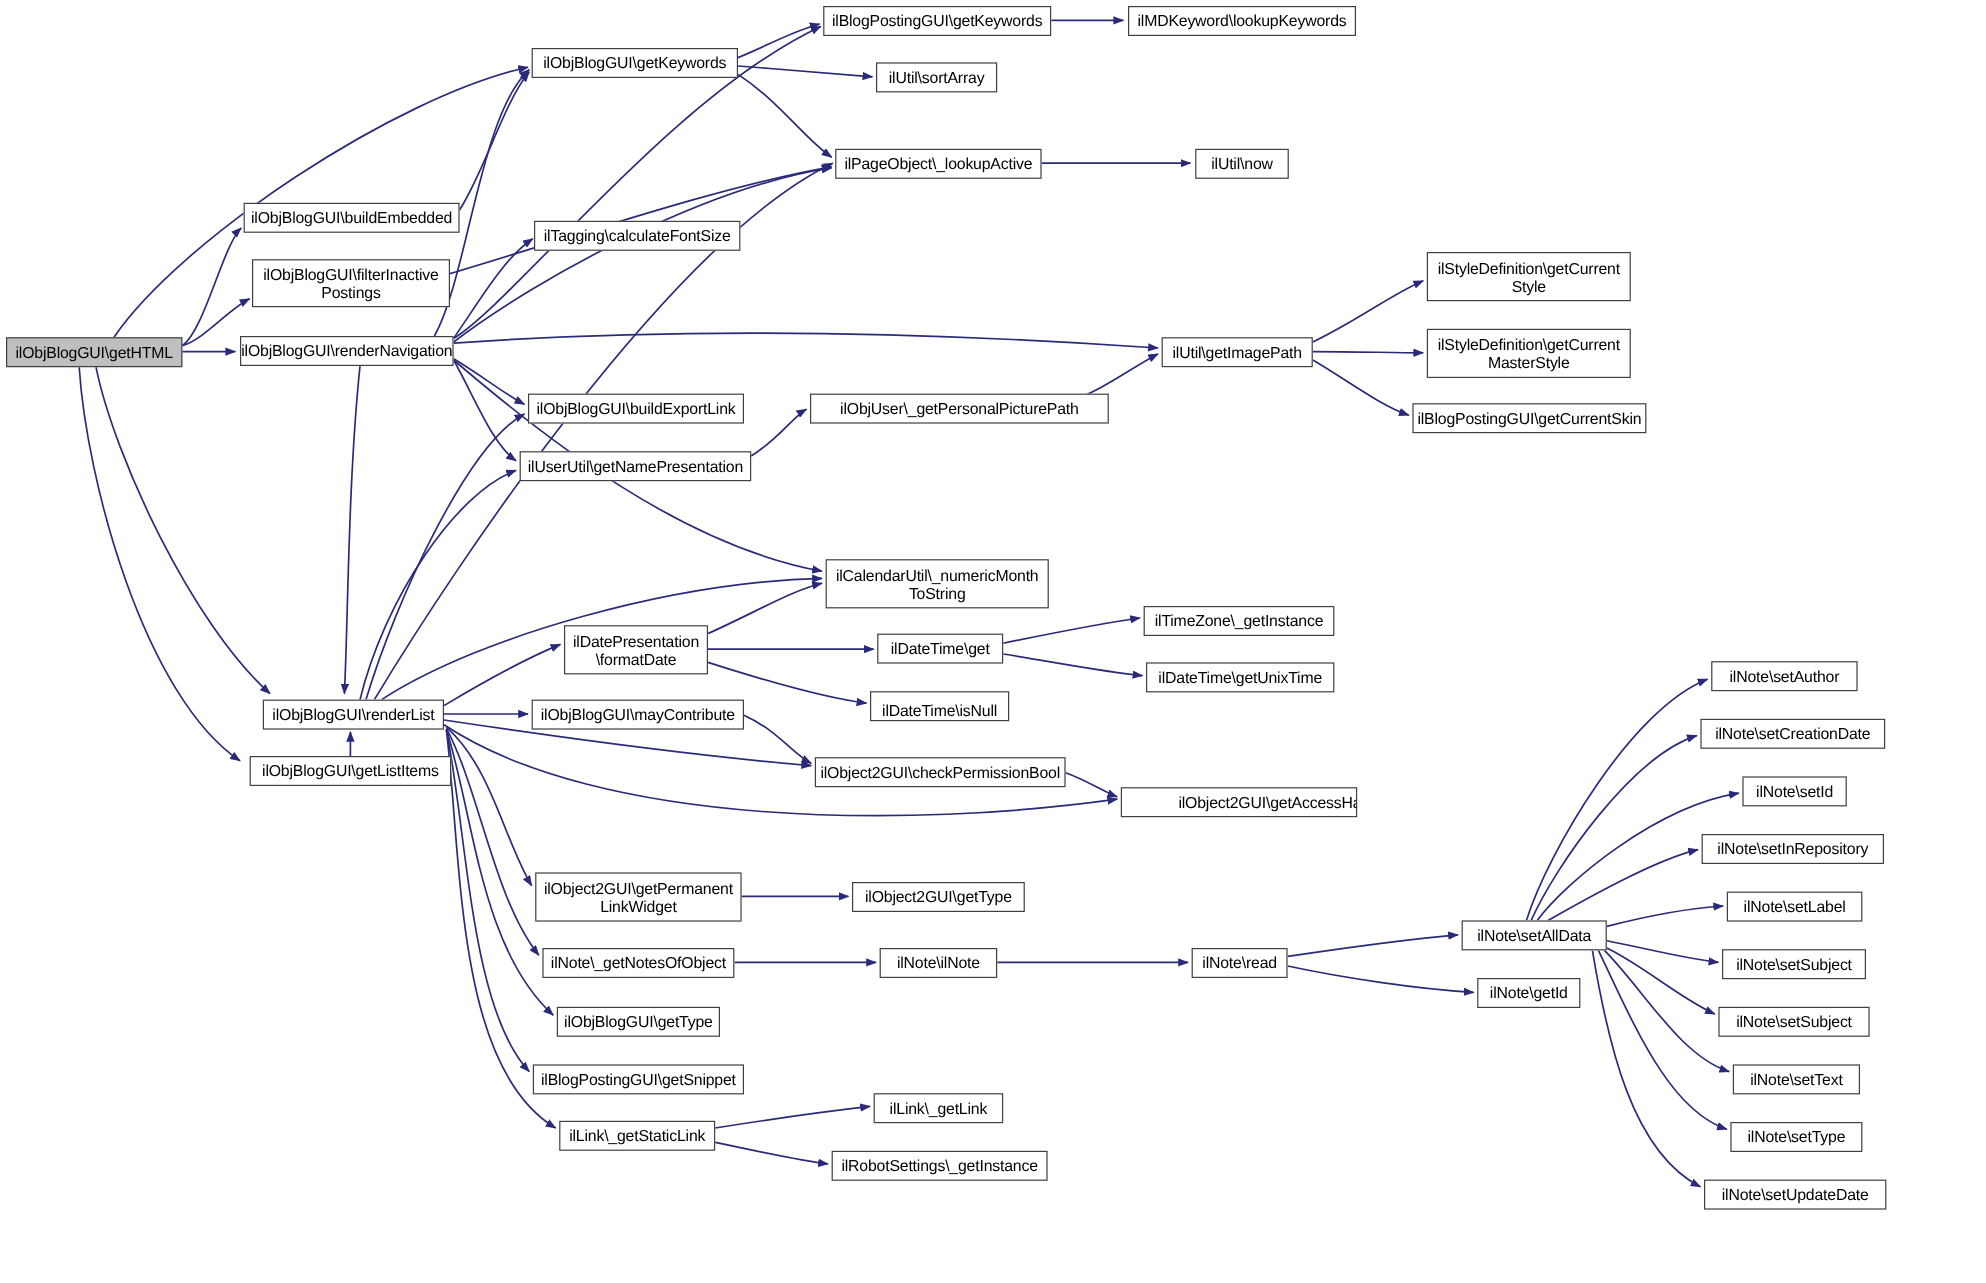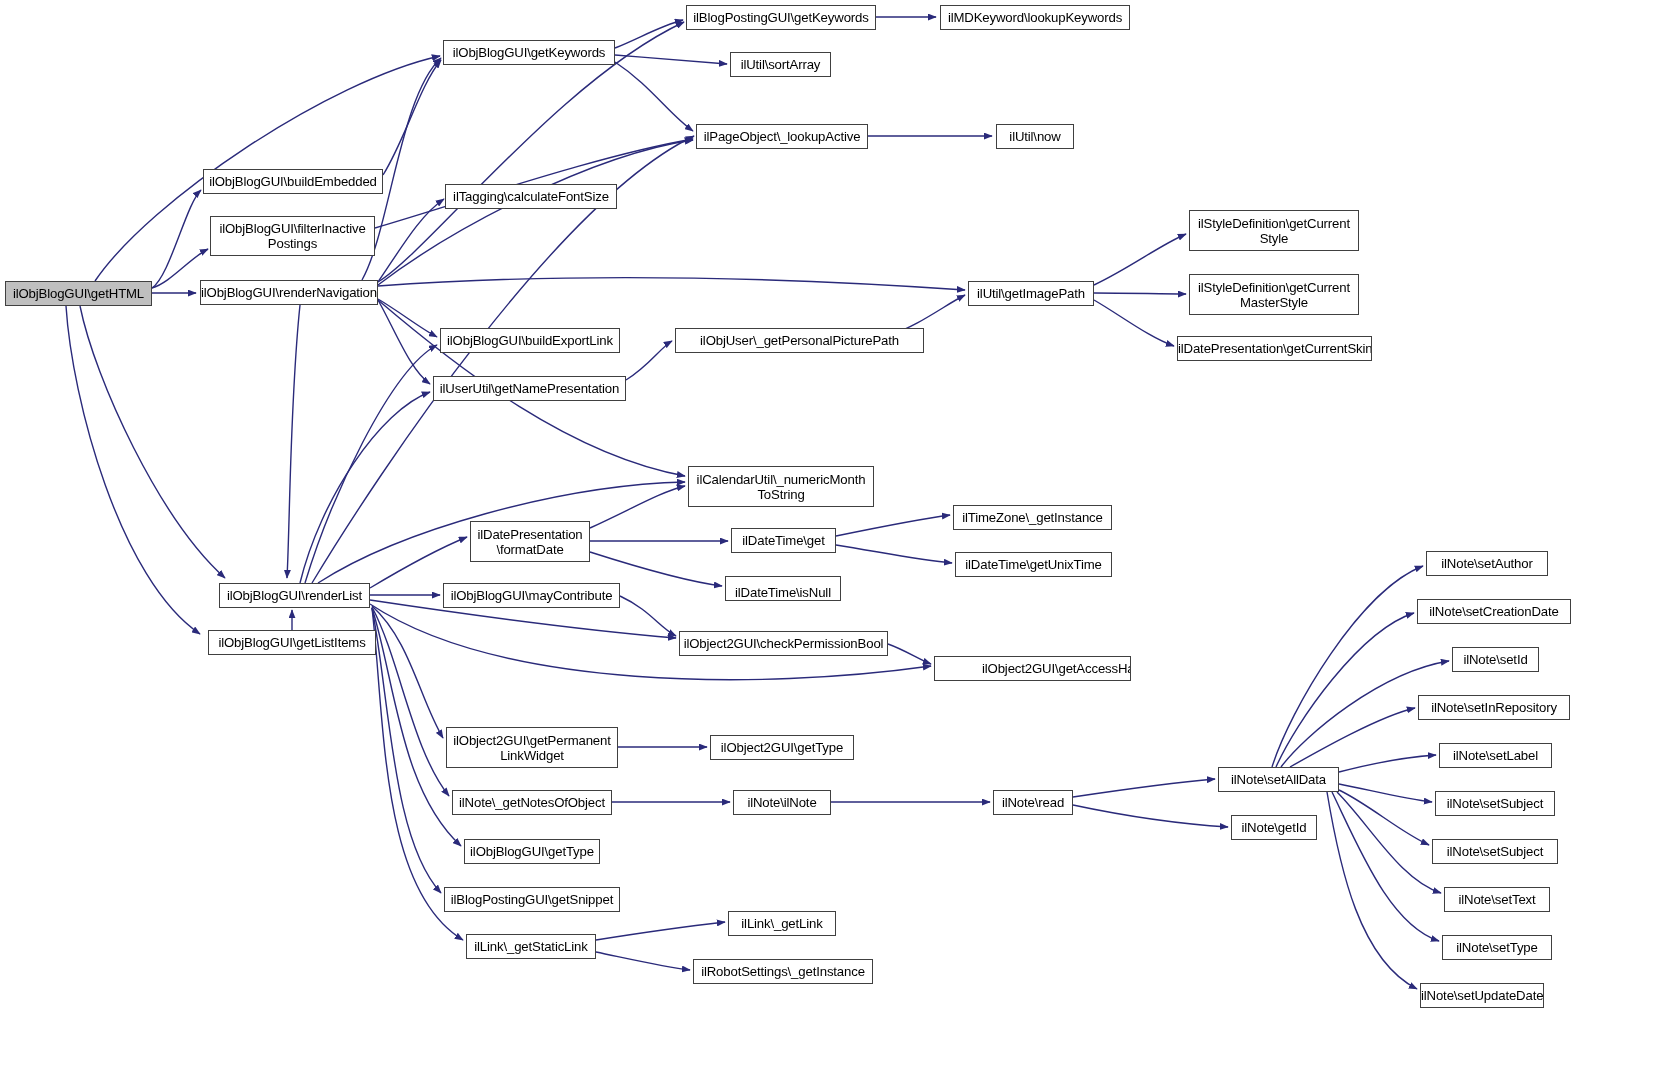--- a/index.html
+++ b/index.html
@@ -143,27 +143,27 @@
       <div class="node" style="left: 996px; top: 124px; width: 78px; height: 25px;"><span class="lbl">ilUtil\now</span></div>
       <div class="node" style="left: 968px; top: 281px; width: 126px; height: 25px;"><span class="lbl">ilUtil\getImagePath</span></div>
       <div class="node" style="left: 953px; top: 505px; width: 159px; height: 25px;"><span class="lbl">ilTimeZone\_getInstance</span></div>
       <div class="node" style="left: 955px; top: 552px; width: 157px; height: 25px;"><span class="lbl">ilDateTime\getUnixTime</span></div>
       <div class="node" style="left: 934px; top: 656px; width: 197px; height: 25px; padding-left: 47px;"><span class="lbl">ilObject2GUI\getAccessHandler</span></div>
       <div class="node" style="left: 993px; top: 790px; width: 80px; height: 25px;"><span class="lbl">ilNote\read</span></div>
       <div class="node" style="left: 1189px; top: 210px; width: 170px; height: 41px;"><span class="lbl">ilStyleDefinition\getCurrent
 Style</span></div>
       <div class="node" style="left: 1189px; top: 274px; width: 170px; height: 41px;"><span class="lbl">ilStyleDefinition\getCurrent
 MasterStyle</span></div>
-      <div class="node" style="left: 1177px; top: 336px; width: 195px; height: 25px;"><span class="lbl">ilDatePresentation\getCurrentSkin</span></div>
+      <div class="node" style="left: 1177px; top: 336px; width: 195px; height: 25px;"><span class="lbl">ilBlogPostingGUI\getCurrentSkin</span></div>
       <div class="node" style="left: 1218px; top: 767px; width: 121px; height: 25px;"><span class="lbl">ilNote\setAllData</span></div>
       <div class="node" style="left: 1231px; top: 815px; width: 86px; height: 25px;"><span class="lbl">ilNote\getId</span></div>
       <div class="node" style="left: 1426px; top: 551px; width: 122px; height: 25px;"><span class="lbl">ilNote\setAuthor</span></div>
       <div class="node" style="left: 1417px; top: 599px; width: 154px; height: 25px;"><span class="lbl">ilNote\setCreationDate</span></div>
       <div class="node" style="left: 1452px; top: 647px; width: 87px; height: 25px;"><span class="lbl">ilNote\setId</span></div>
       <div class="node" style="left: 1418px; top: 695px; width: 152px; height: 25px;"><span class="lbl">ilNote\setInRepository</span></div>
       <div class="node" style="left: 1439px; top: 743px; width: 113px; height: 25px;"><span class="lbl">ilNote\setLabel</span></div>
       <div class="node" style="left: 1435px; top: 791px; width: 120px; height: 25px;"><span class="lbl">ilNote\setSubject</span></div>
       <div class="node" style="left: 1432px; top: 839px; width: 126px; height: 25px;"><span class="lbl">ilNote\setSubject</span></div>
       <div class="node" style="left: 1444px; top: 887px; width: 106px; height: 25px;"><span class="lbl">ilNote\setText</span></div>
       <div class="node" style="left: 1442px; top: 935px; width: 110px; height: 25px;"><span class="lbl">ilNote\setType</span></div>
-      <div class="node" style="left: 1420px; top: 983px; width: 124px; height: 25px;"><span class="lbl">ilNote\setUpdateDate</span></div>
+      <div class="node" style="left: 1420px; top: 983px; width: 152px; height: 25px;"><span class="lbl">ilNote\setUpdateDate</span></div>
     </div>
 </div>
 
 </body></html>

